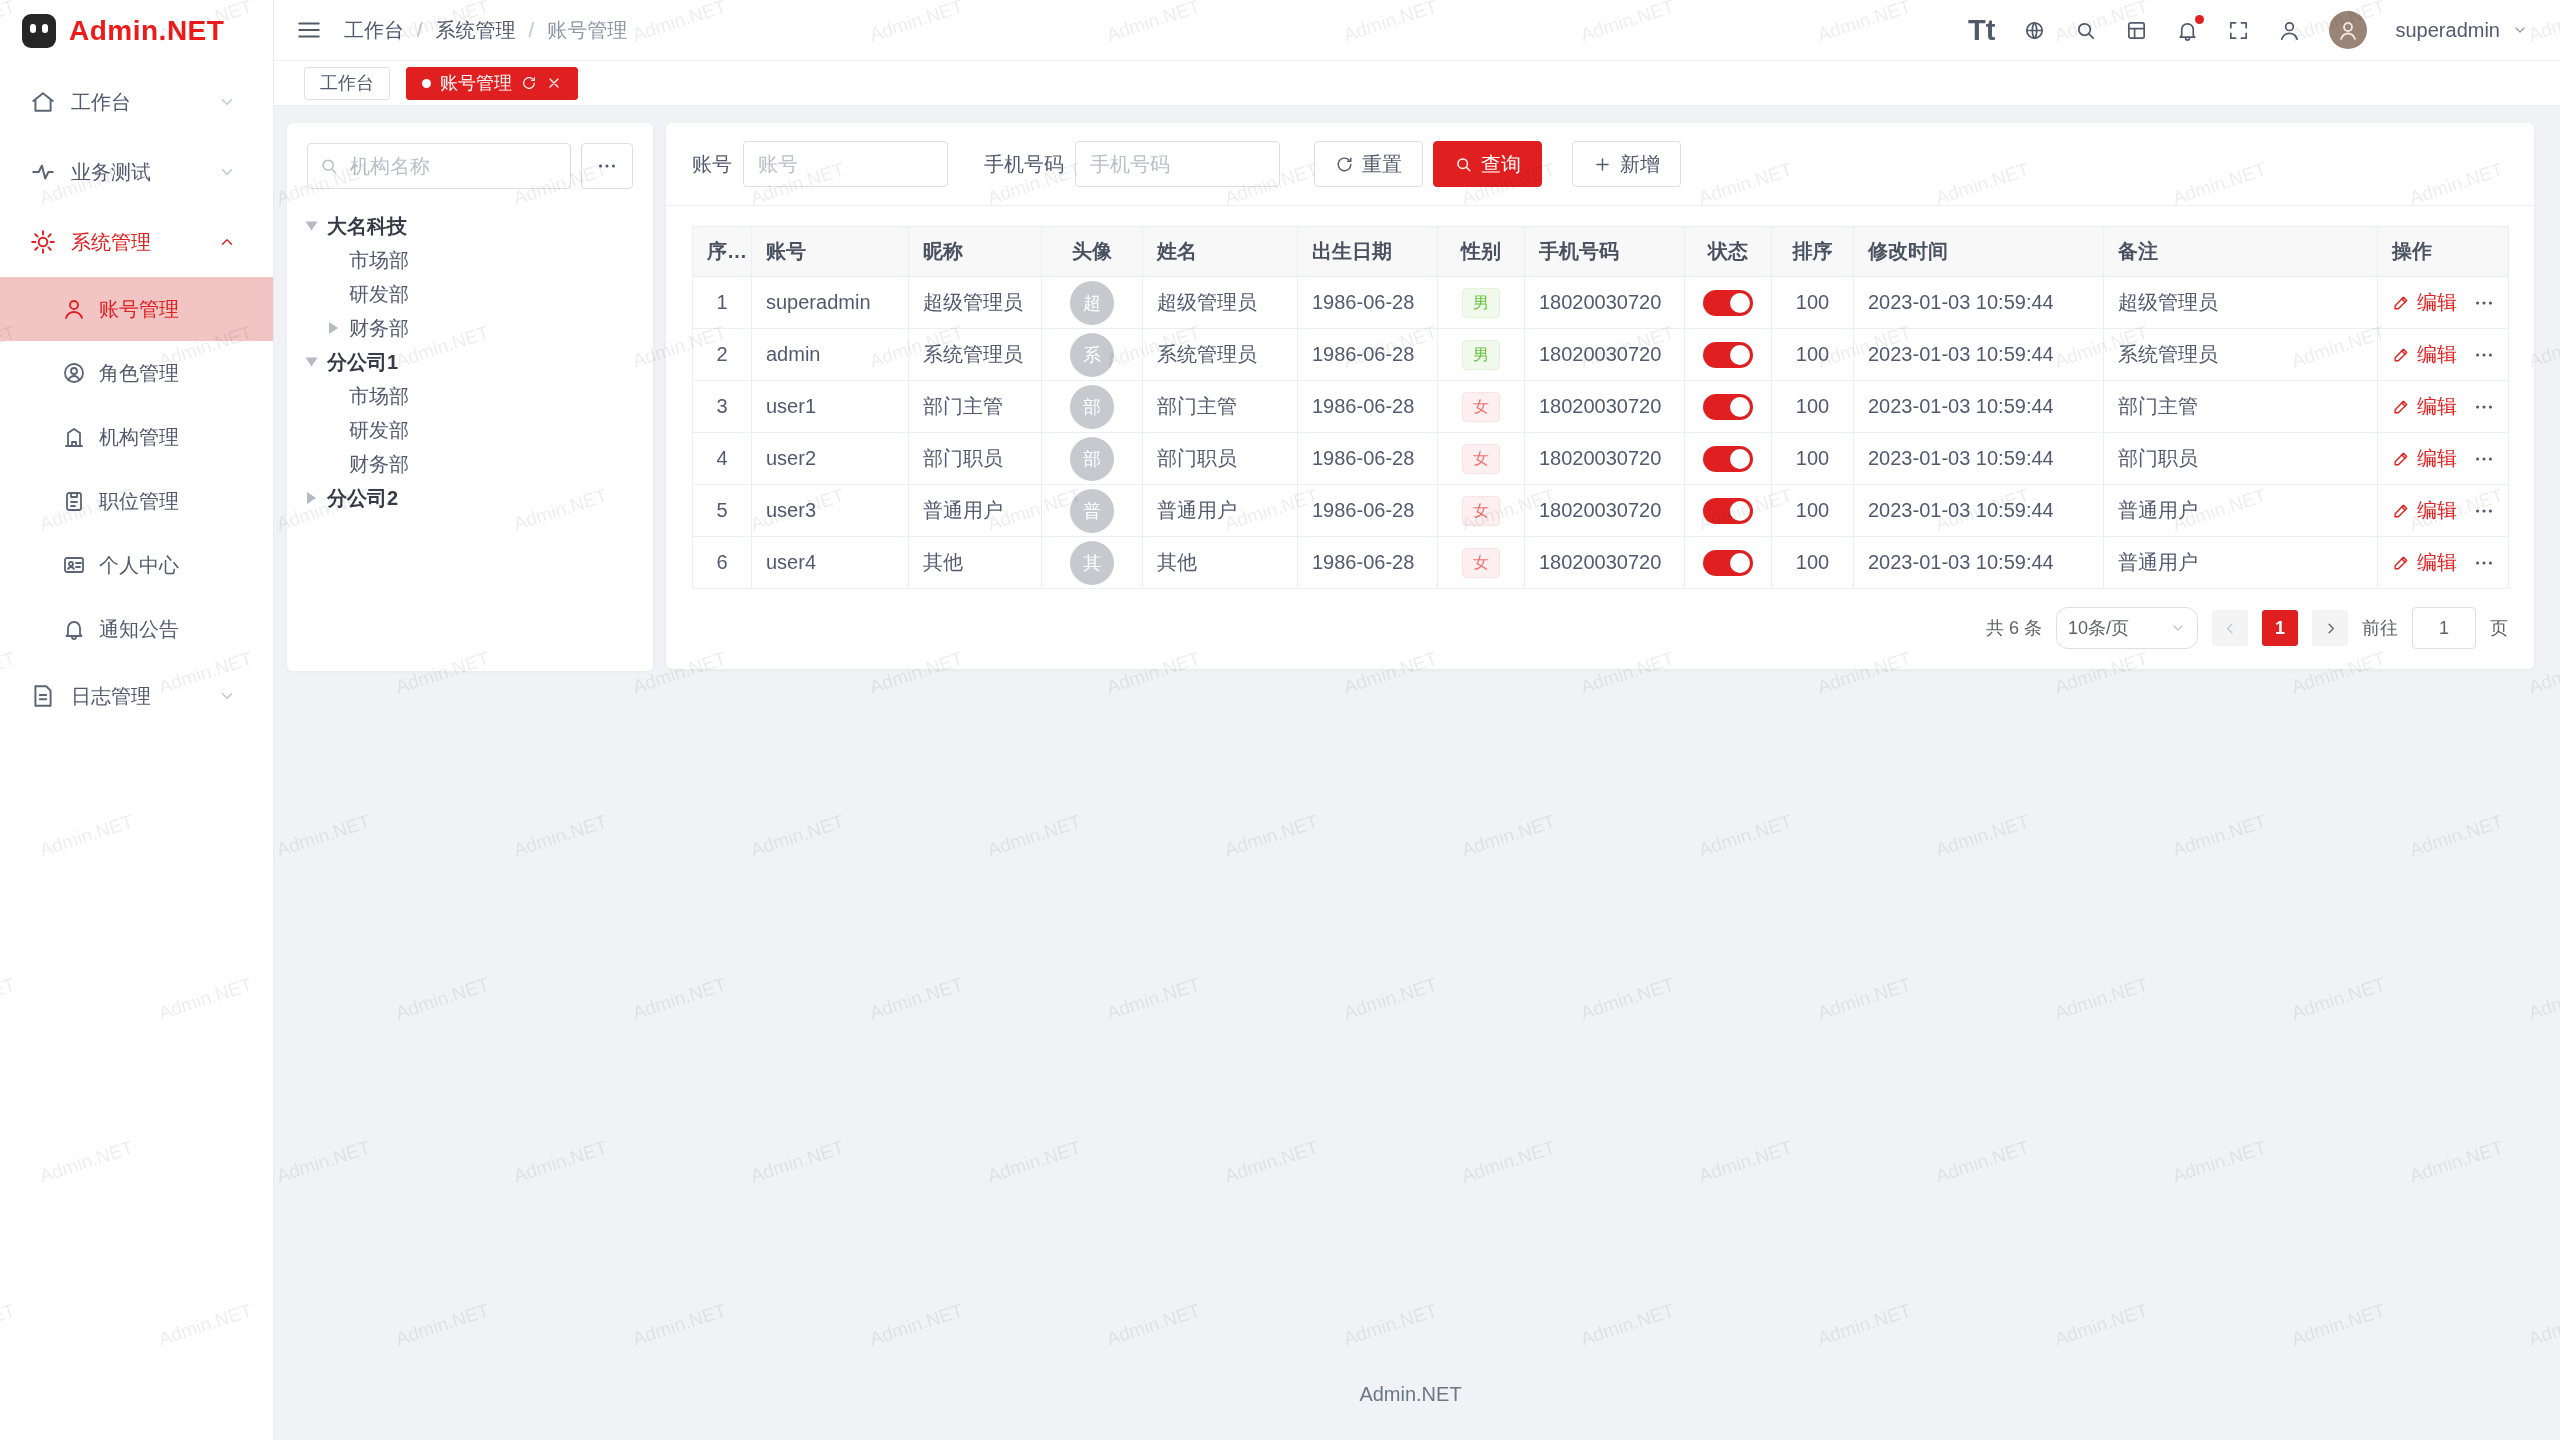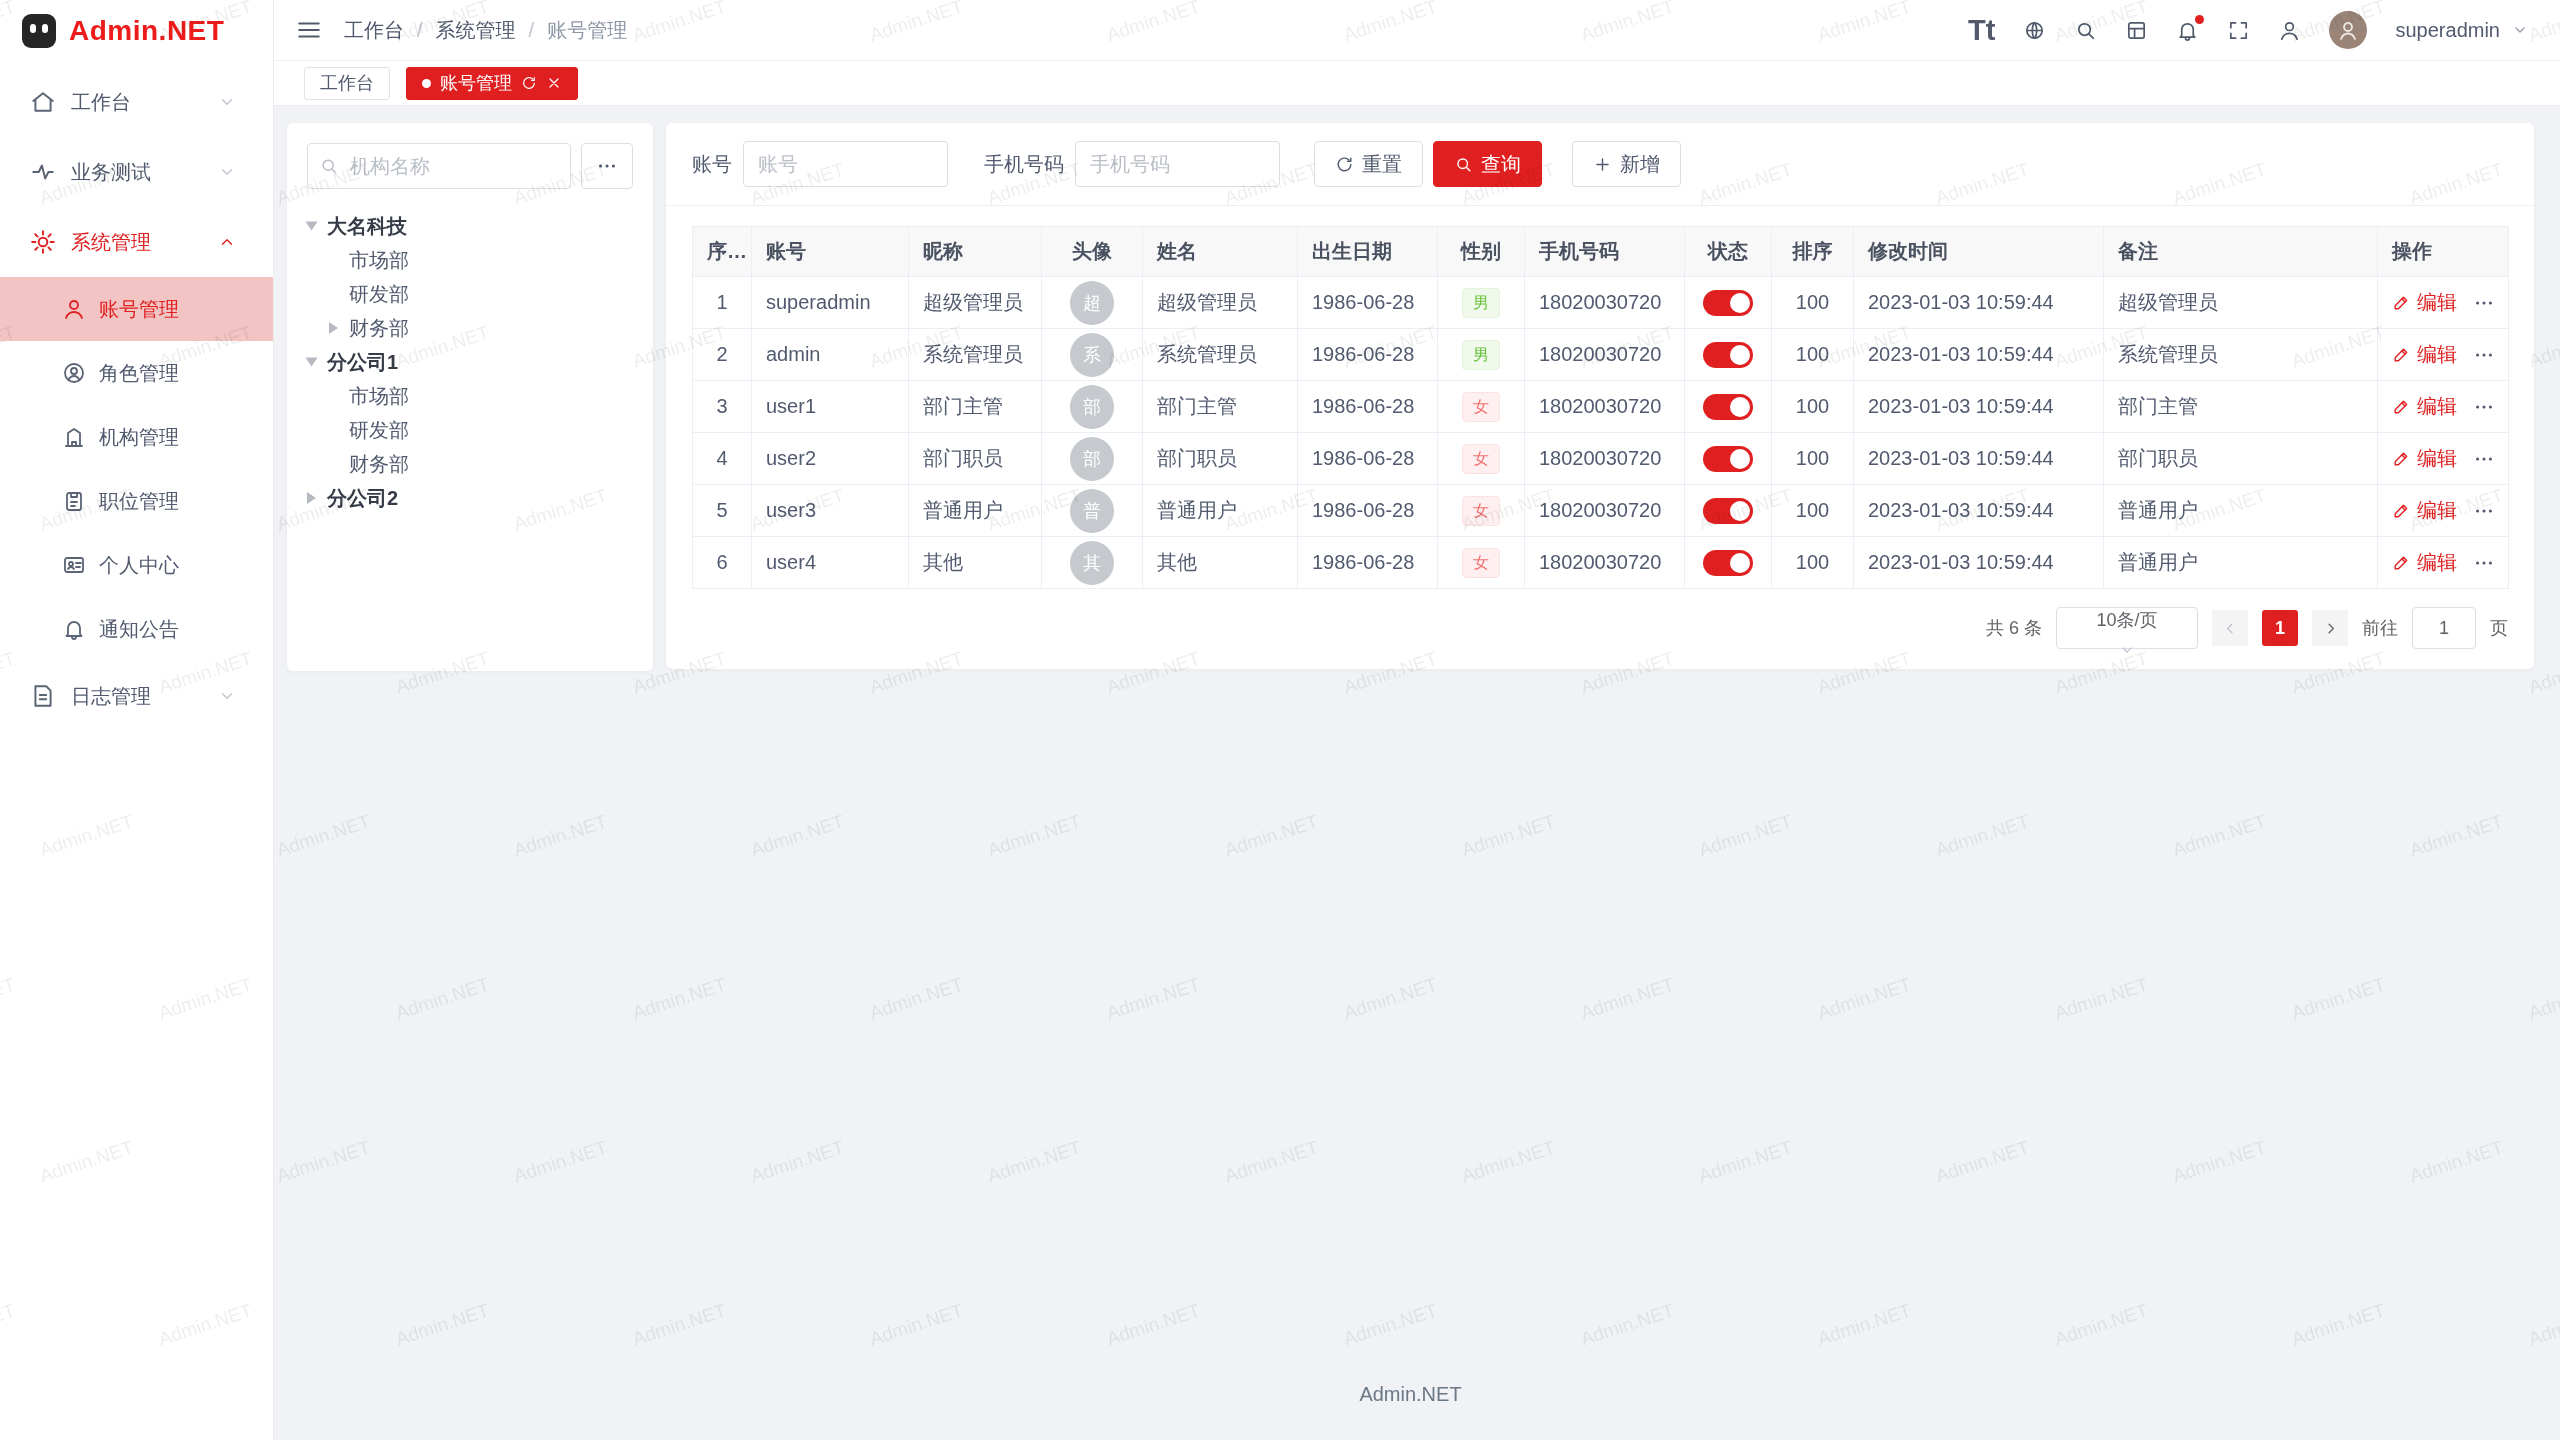--- a/index.html
+++ b/index.html
@@ -132,22 +132,22 @@
                   background:#fff; }
   .op-cell { display:flex; align-items:center; }
   .edit-link { color:#e02020; display:inline-flex; align-items:center; gap:6px; cursor:pointer; }
   .edit-link .ic { width:19px; height:19px; }
   .edit-link i { font-style:normal; }
   .more-dots { margin-left:16px; color:#515a6e; cursor:pointer; display:inline-flex; }
   .more-dots .ic { width:22px; height:22px; }
 
   .pagination { display:flex; align-items:center; justify-content:flex-end; gap:14px;
                 margin-top:18px; font-size:18px; color:#606266; }
-  .psel { height:42px; min-width:142px; border:1px solid #dcdfe6; border-radius:4px; display:flex;
-          align-items:center; justify-content:space-between; gap:10px; padding:0 11px; cursor:pointer;flex-direction:column; }
+  .psel { height:42px; min-width:142px; border:1px solid #dcdfe6; border-radius:12px; display:flex;
+          align-items:center; justify-content:space-between; gap:10px; padding:0 11px; cursor:pointer; }
   .psel .ic { width:16px; height:16px; color:#c0c4cc; }
   .pbtn { width:36px; height:36px; border-radius:3px; background:#f4f4f5; display:flex;
           align-items:center; justify-content:center; cursor:pointer; }
   .pbtn .ic { width:17px; height:17px; }
   .pbtn.prev { color:#c0c4cc; } .pbtn.next { color:#606266; }
   .pnum { width:36px; height:36px; border-radius:3px; background:#e02020; color:#fff; display:flex;
           align-items:center; justify-content:center; font-weight:bold; cursor:pointer; }
   .goto-input { width:64px; height:42px; border:1px solid #dcdfe6; border-radius:4px;
                 text-align:center; font-size:18px; color:#606266; outline:none; font-family:inherit; }
 

